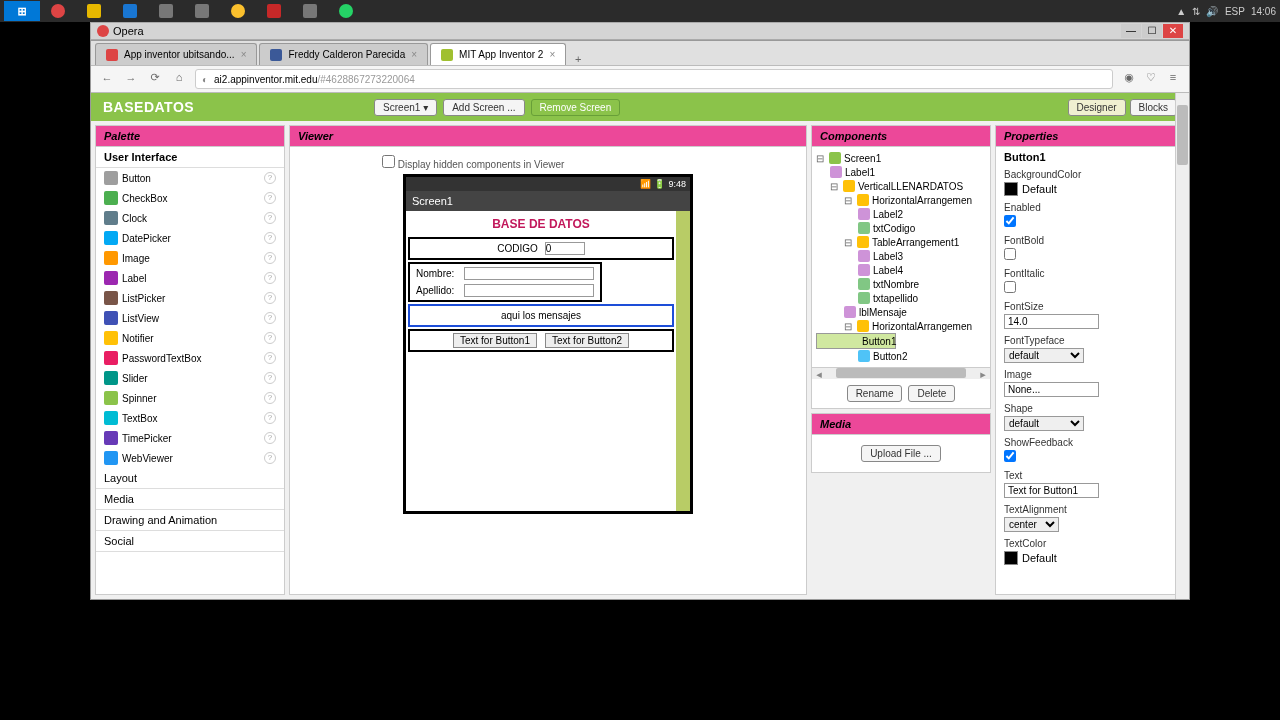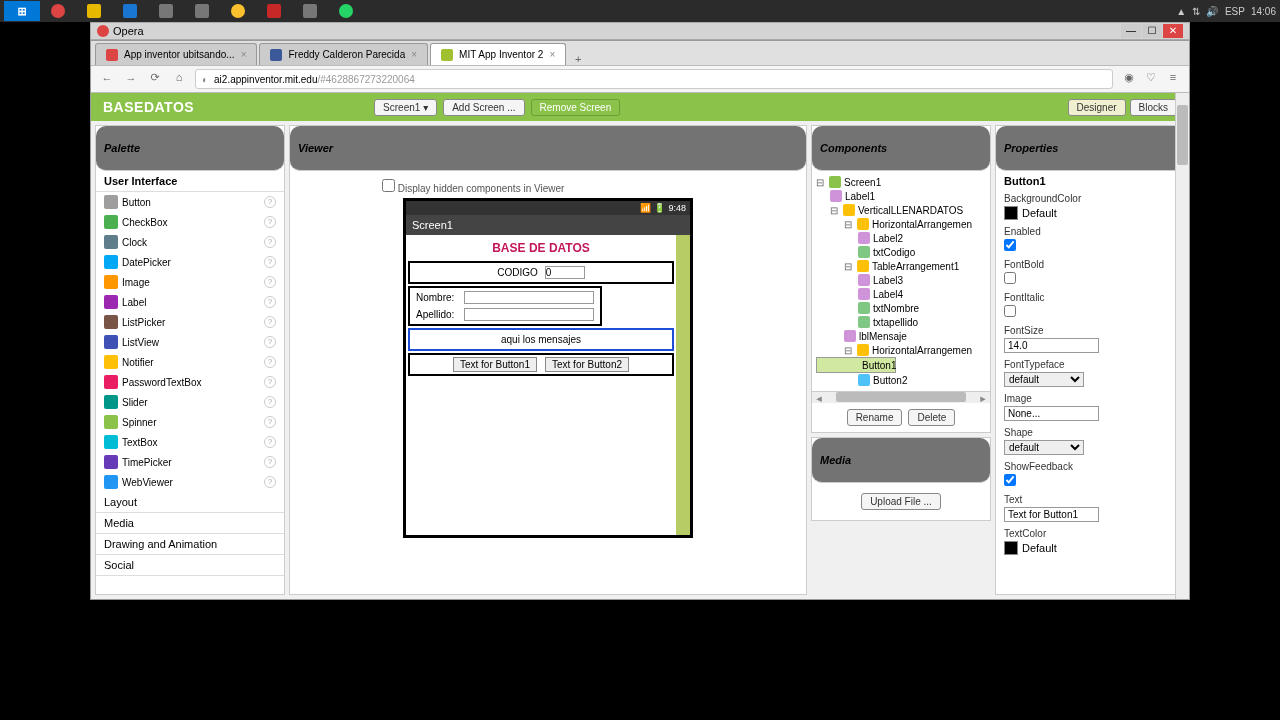--- a/index.html
+++ b/index.html
@@ -47,21 +47,21 @@
   .proj-name { font-size: 14px; font-weight: bold; letter-spacing: 0.5px; }
   .screen-ctrl { margin-left: 180px; display: flex; gap: 6px; }
   .ai-btn { background: #f5f5f5; border: 1px solid #888; border-radius: 3px; padding: 2px 8px; font-size: 10px; color: #333; cursor: pointer; }
   .ai-btn.remove { background: #8bc34a; color: #fff; border-color: #689f38; }
   .view-toggle { margin-left: auto; display: flex; gap: 4px; }
   .ai-btn.toggle { background: #f0f0d0; }
   
   .ai-main { flex: 1; display: flex; background: #f0f0f0; padding: 4px; gap: 4px; }
   
   .panel { background: #fff; border: 1px solid #ccc; display: flex; flex-direction: column; }
-  .panel-head { background: #737373; padding: 16px 8px; font-weight: bold; font-style: italic; font-size: 11px; border-bottom: 1px solid #ccc; border-radius: 10px; }
+  .panel-head { background: #ec4899; padding: 4px 8px; font-weight: bold; font-style: italic; font-size: 11px; border-bottom: 1px solid #ccc; }
   
   
   .palette { width: 190px; }
   .pal-cat { background: #fff; border-bottom: 1px solid #ddd; padding: 4px 8px; font-size: 11px; cursor: pointer; }
   .pal-cat.open { font-weight: bold; }
   .pal-item { display: flex; align-items: center; padding: 3px 8px; gap: 4px; font-size: 10px; }
   .pal-icon { width: 14px; height: 14px; background: #999; border-radius: 2px; }
   .pal-help { margin-left: auto; width: 12px; height: 12px; border: 1px solid #ccc; border-radius: 50%; text-align: center; line-height: 10px; color: #aaa; font-size: 8px; }
   
   
@@ -479,20 +479,24 @@
               </div>
             <div class="prop-row">
                 <div class="prop-label">ShowFeedback</div>
                 <div class="prop-control"><input type="checkbox" class="chk" checked="" style=""></div>
               </div>
             <div class="prop-row">
                 <div class="prop-label">Text</div>
                 <div class="prop-control"><input class="txt-input" value="Text for Button1" style=""></div>
               </div>
             <div class="prop-row">
+                <div class="prop-label">TextAlignment</div>
+                <div class="prop-control"><select class="sel" style="width:55px"><option>center</option></select></div>
+              </div>
+            <div class="prop-row">
                 <div class="prop-label">TextColor</div>
                 <div class="prop-control color-sw">
                   <div class="sw black"></div>
                   <span>Default</span>
                 </div>
               </div>
           </div>
         </div>
       </div>
     </div>

